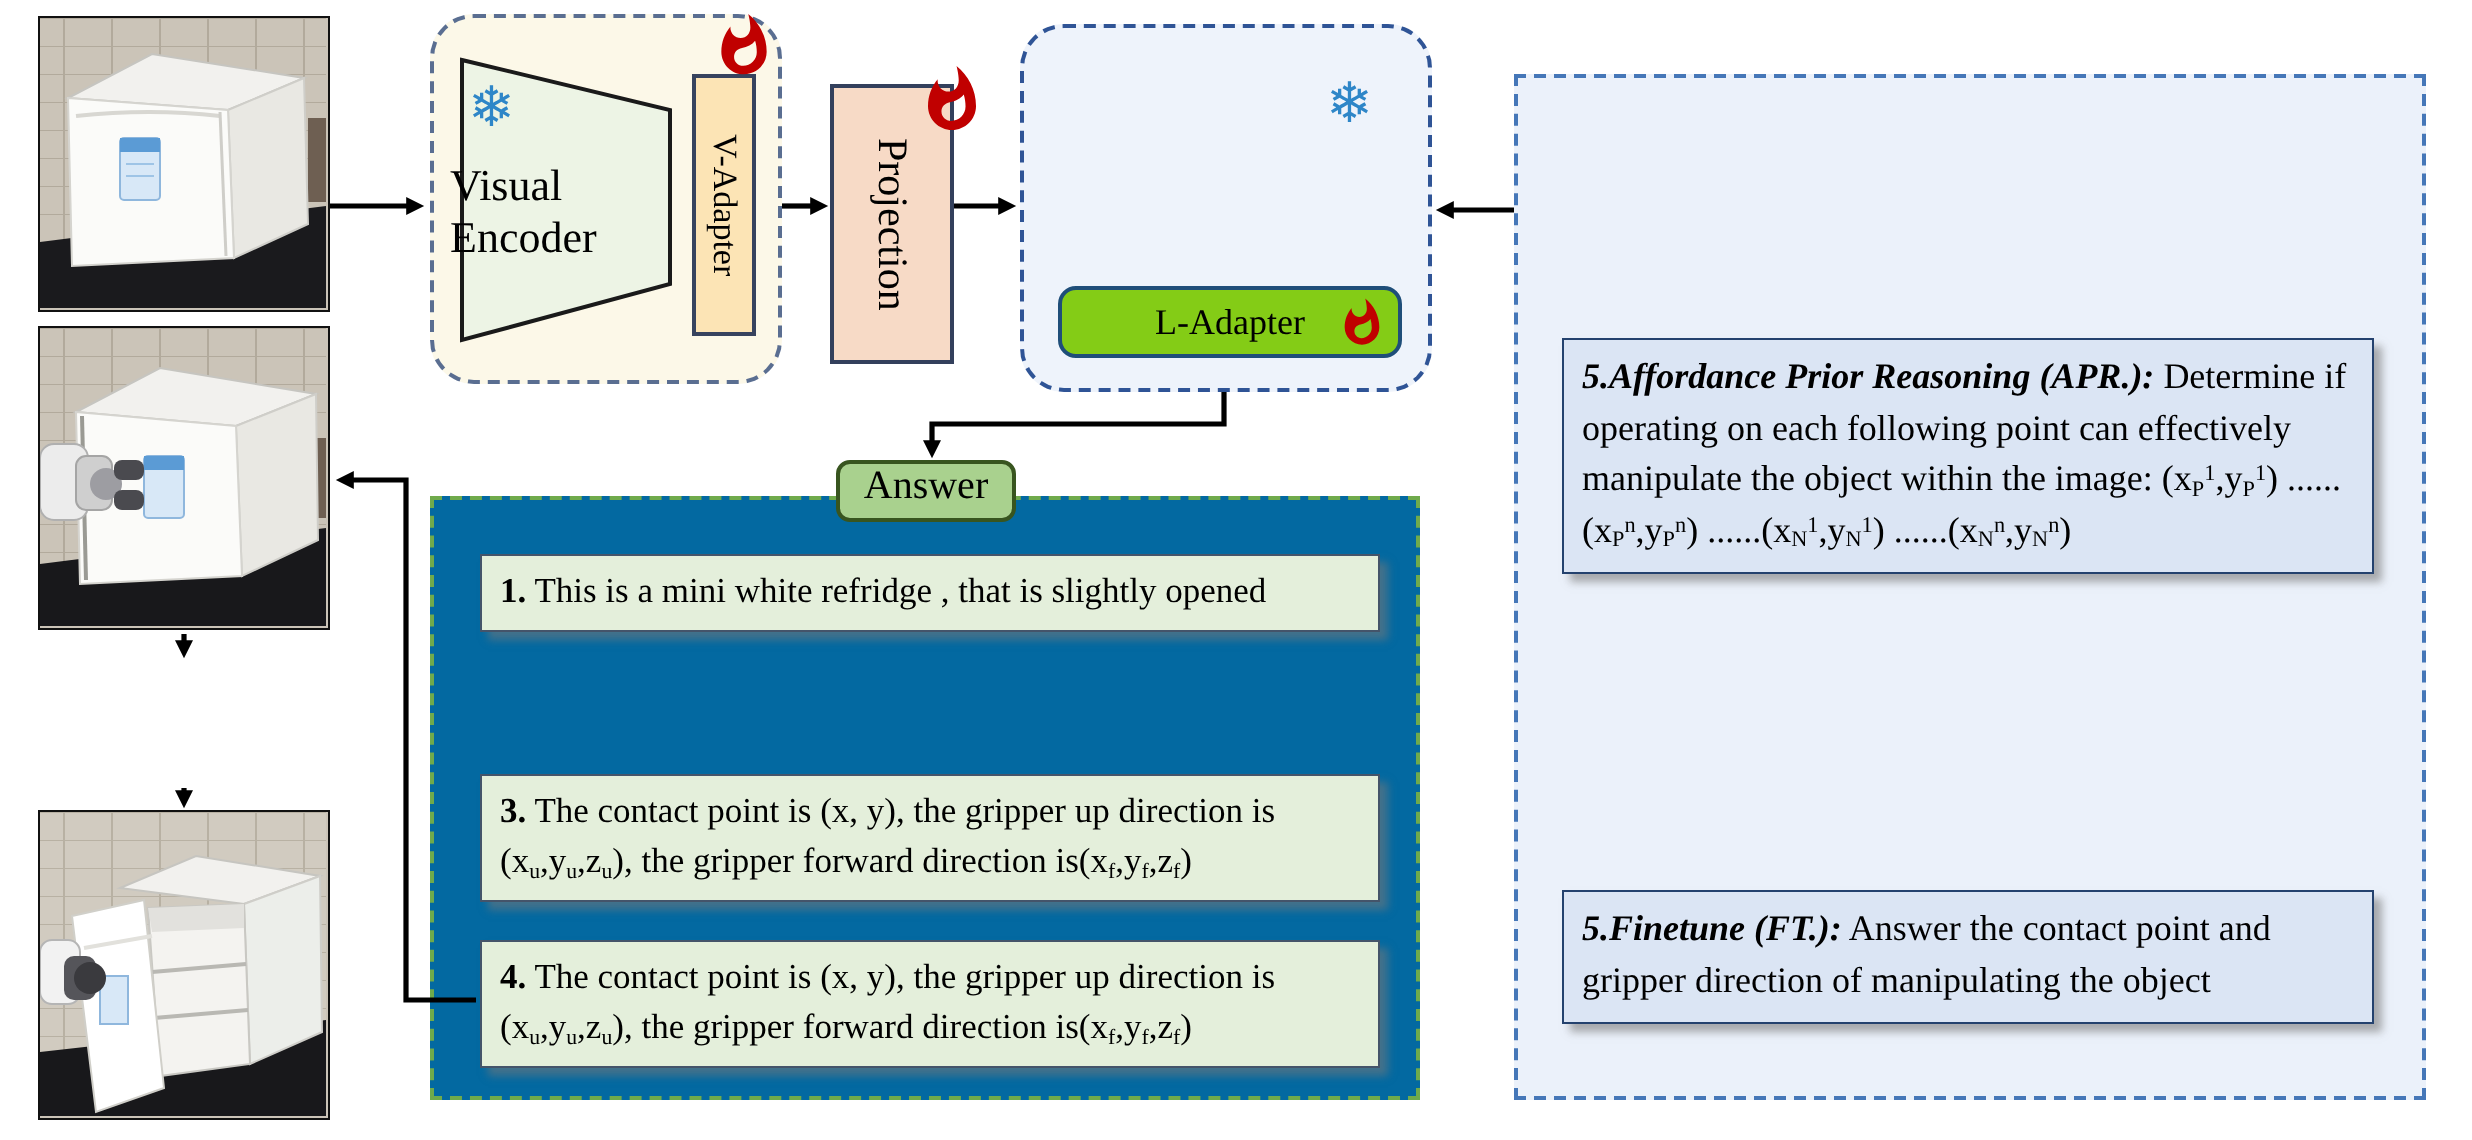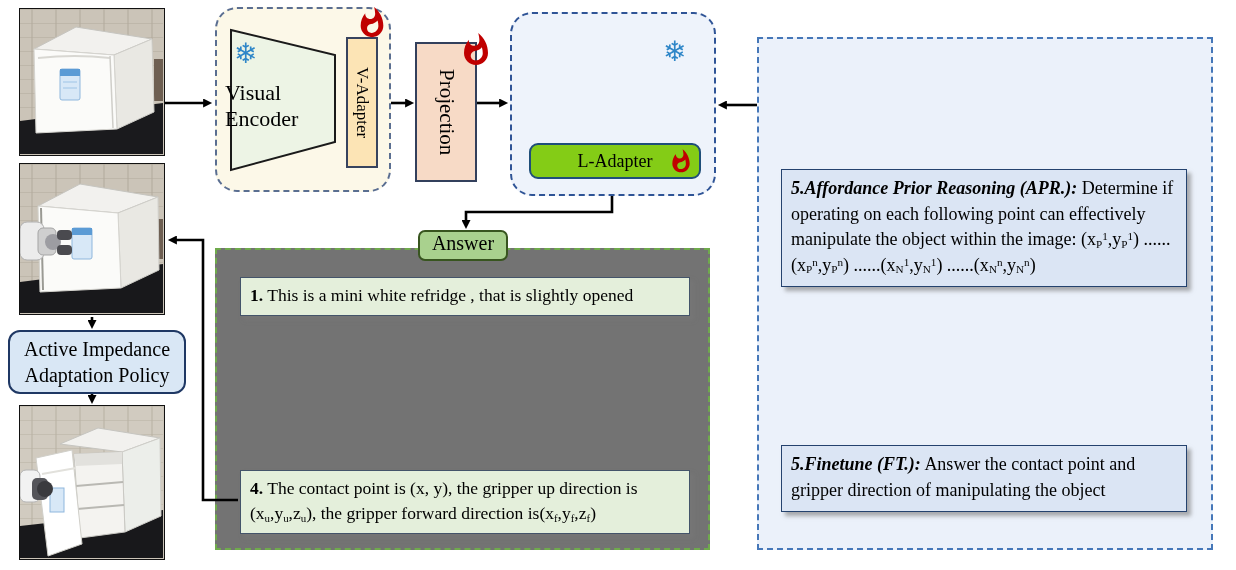--- a/index.html
+++ b/index.html
@@ -44,21 +44,21 @@
     border:2px solid #24426e; border-radius:7px; display:flex; align-items:center;
     justify-content:center; font-size:20px; z-index:4; box-sizing:border-box; }
   .p-box { position:absolute; left:22px; width:406px; background:#dbe5f4;
     border:1.7px solid #24426e; box-shadow:4px 4px 4px rgba(120,120,120,.6);
     padding:6px 9px 8px; font-size:18px; line-height:1.42; box-sizing:border-box; }
   .p-title { font-weight:bold; font-style:italic; }
   .p-title.block { display:block; }
 
   
   .answer-panel { left:215px; top:248px; width:495px; height:302px;
-    border:2.5px dashed #6faa4c; background:#737373; box-sizing:border-box; }
+    border:2.5px dashed #6faa4c; background:#0369a1; box-sizing:border-box; }
   .answer-tab { left:418px; top:230px; width:90px; height:31px; background:#a9d18e;
     border:2px solid #38551f; border-radius:7px; display:flex; align-items:flex-start;
     justify-content:center; font-size:20px; z-index:4; box-sizing:border-box; }
   .a-box { position:absolute; left:23px; width:450px; background:#e4efdb;
     border:1.7px solid #44546a; box-shadow:4px 4px 4px rgba(120,120,120,.55);
     padding:5px 9px 7px; font-size:17.5px; line-height:1.42; box-sizing:border-box; }
   .a-num { font-weight:bold; }
 
   sub,sup { font-size:62%; line-height:0; vertical-align:baseline; position:relative; }
   sub { top:.25em; }
@@ -138,23 +138,20 @@
       <line x1="57" y1="103" x2="104" y2="99" stroke="#b9b8b3" stroke-width="2"></line>
       <polygon points="16,52 52,44 62,138 28,150" fill="#ffffff" stroke="#d0cfc9" stroke-width="1"></polygon>
       <line x1="22" y1="68" x2="56" y2="62" stroke="#e2e1dc" stroke-width="2"></line>
       <rect x="30" y="82" width="14" height="24" fill="#d8e8f7" stroke="#8fb7dd"></rect>
       <rect x="0" y="64" width="20" height="32" rx="6" fill="#f2f2f2" stroke="#b5b5b5"></rect>
       <rect x="12" y="72" width="16" height="22" rx="5" fill="#55555a"></rect>
       <circle cx="25" cy="83" r="8" fill="#3a3a3e"></circle>
     </svg>
   </div>
 
-  <div class="abs policy-box">
-    <span>Active Impedance Adaptation Policy</span>
-  </div>
 
   <div class="abs ve-container"></div>
   <svg class="abs" style="left:215px;top:7px" width="176" height="185" viewBox="0 0 176 185">
     <polygon points="16,23 120,48 120,135 16,163" fill="#edf4e5" stroke="#1a1a1a" stroke-width="2"></polygon>
   </svg>
   <div class="abs snow" style="left:234px;top:40px">❄</div>
   <div class="abs ve-label">Visual Encoder</div>
   <div class="abs v-adapter">
     <span>V-Adapter</span>
   </div>
@@ -175,20 +172,24 @@
     <span>L-Adapter</span>
   </div>
   <svg class="abs fire" style="left:668px;top:147px" width="26" height="29" viewBox="0 0 24 24">
     <path fill="#c00000" d="M13.5.67s.74 2.65.74 4.8c0 2.06-1.35 3.73-3.41 3.73-2.07 0-3.63-1.67-3.63-3.73l.03-.36C5.21 7.51 4 10.62 4 14c0 4.42 3.58 8 8 8s8-3.58 8-8C20 8.61 17.41 3.8 13.5.67zM11.71 19c-1.78 0-3.22-1.4-3.22-3.14 0-1.62 1.05-2.76 2.81-3.12 1.77-.36 3.6-1.21 4.62-2.58.39 1.29.59 2.65.59 4.04 0 2.65-2.15 4.8-4.8 4.8z"></path>
   </svg>
 
   <div class="abs answer-panel">
     <div class="a-box" style="top:27px">
       <span class="a-num">1.</span>
       <span>This is a mini white refridge , that is slightly opened</span>
+    </div>
+    <div class="a-box" style="top:137px">
+      <span class="a-num">3.</span>
+      <span>The contact point is (x, y), the gripper up direction is (x<sub>u</sub>,y<sub>u</sub>,z<sub>u</sub>), the gripper forward direction is(x<sub>f</sub>,y<sub>f</sub>,z<sub>f</sub>)</span>
     </div>
     <div class="a-box" style="top:220px">
       <span class="a-num">4.</span>
       <span>The contact point is (x, y), the gripper up direction is (x<sub>u</sub>,y<sub>u</sub>,z<sub>u</sub>), the gripper forward direction is(x<sub>f</sub>,y<sub>f</sub>,z<sub>f</sub>)</span>
     </div>
   </div>
   <div class="abs answer-tab">
     <span>Answer</span>
   </div>
 

